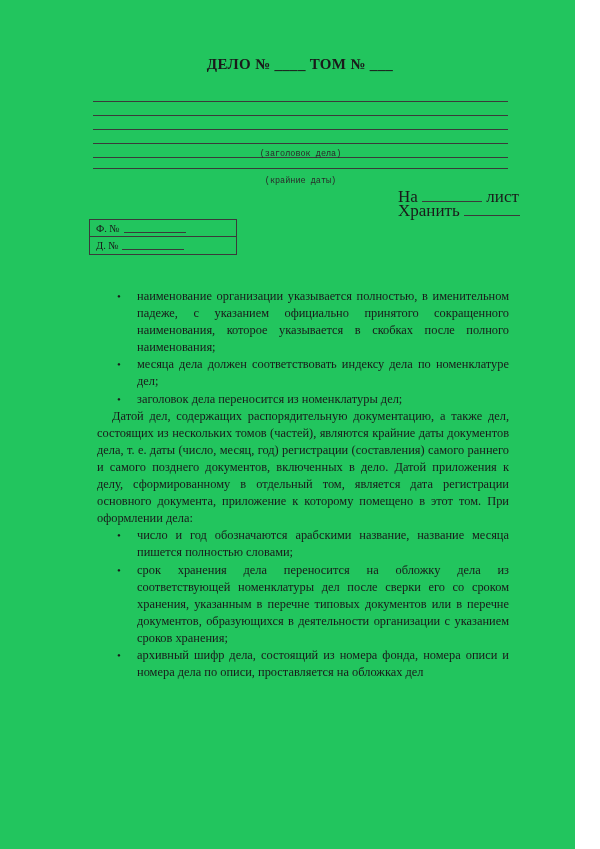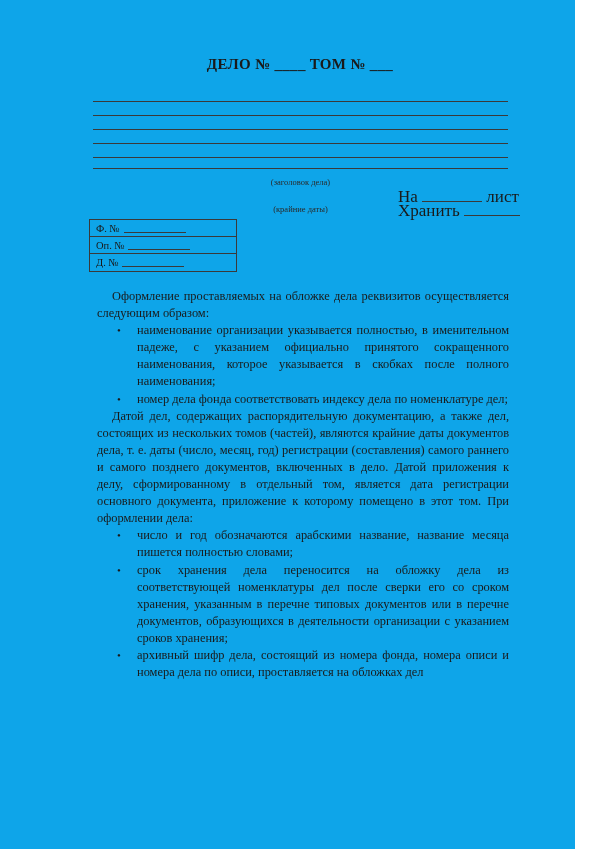--- a/index.html
+++ b/index.html
@@ -4,21 +4,21 @@
 <style>
   html, body {
     margin: 0;
     padding: 0;
     background: #ffffff;
   }
   .page {
     position: relative;
     width: 600px;
     height: 849px;
-    background: #0ea5e9;
+    background: #22c55e;
     overflow: hidden;
     font-family: "Liberation Serif", "DejaVu Serif", serif;
     color: #1a1a1a;
   }
 
   
   .form-title {
     position: absolute;
     left: 0;
     top: 56px;
@@ -40,23 +40,22 @@
     height: 13px;
     border-bottom: 1px solid #3a3a3a;
   }
 
   .caption {
     position: absolute;
     width: 415px;
     left: 93px;
     text-align: center;
     font-size: 8.5px;
-    font-family: Liberation Serif, serif;
+    font-family: Liberation Mono, monospace;
     color: #2a2a2a;
-    margin-top: 28px;
   }
   .caption-title { top: 149px; }
 
   .rule-dates {
     position: absolute;
     left: 93px;
     top: 168px;
     width: 415px;
     border-bottom: 1px solid #3a3a3a;
     height: 0;
@@ -193,33 +192,29 @@
       <span class="fillline fl-56"></span>
     </div>
   </div>
 
   <div class="code-table">
     <div class="row">
       <span>Ф. №</span>
       <span class="fillline"></span>
     </div>
     <div class="row">
-      <span>Оп. №</span>
-      <span class="fillline"></span>
-    </div>
-    <div class="row">
       <span>Д. №</span>
       <span class="fillline"></span>
     </div>
   </div>
 
   <div class="body">
-    <p>Оформление проставляемых на обложке дела реквизитов осуществляется следующим образом:</p>
     <p class="bullet">наименование организации указывается полностью, в именительном падеже, с указанием официально принятого сокращенного наименования, которое указывается в скобках после полного наименования;</p>
-    <p class="bullet">номер дела фонда соответствовать индексу дела по номенклатуре дел;</p>
+    <p class="bullet">месяца дела должен соответствовать индексу дела по номенклатуре дел;</p>
+    <p class="bullet">заголовок дела  переносится из номенклатуры дел;</p>
     <p>Датой дел, содержащих распорядительную документацию, а также дел, состоящих из нескольких томов (частей), являются крайние даты документов дела, т. е. даты (число, месяц, год) регистрации (составления) самого раннего и самого позднего документов, включенных в дело. Датой приложения к делу, сформированному в отдельный том, является дата регистрации основного документа, приложение к которому помещено в этот том. При оформлении дела:</p>
     <p class="bullet">число и год обозначаются арабскими название, название месяца пишется полностью словами;</p>
     <p class="bullet">срок хранения дела переносится на обложку дела из соответствующей номенклатуры дел после сверки его со сроком хранения, указанным в перечне типовых документов или в перечне документов, образующихся в деятельности организации с указанием сроков хранения;</p>
     <p class="bullet last">архивный шифр дела, состоящий из номера фонда, номера описи и номера дела по описи, проставляется на обложках дел</p>
   </div>
 
   <div class="page-number">167</div>
 
   <div class="edge-shade"></div>
 </div>

